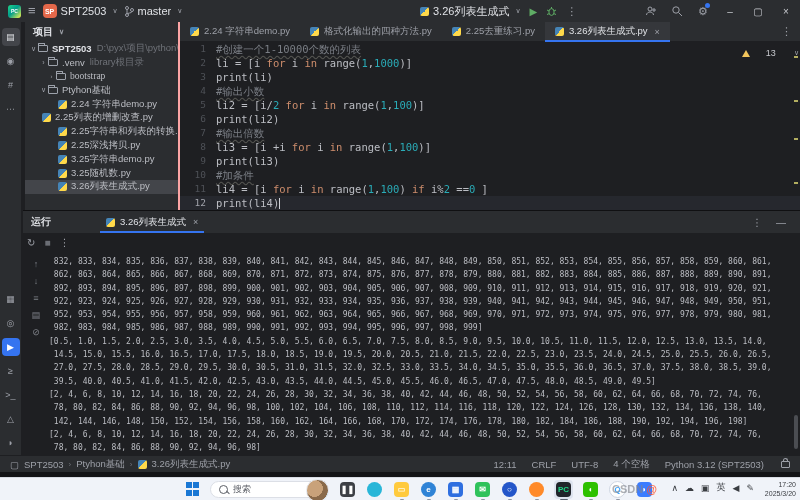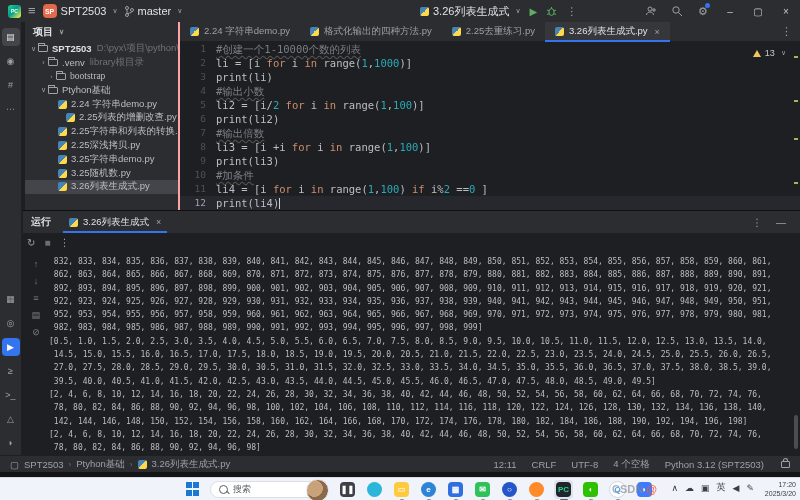--- a/index.html
+++ b/index.html
@@ -51,26 +51,26 @@
   .cl{height:14px;display:flex;white-space:pre;}
   .cl.cur{background:#26282e;}
   .gut{width:26px;flex:none;text-align:right;padding-right:10px;color:#4e5157;font-size:9.5px;}
   .cl.cur .gut{color:#a1a3ab;}
   .t-d{color:#bcbec4;}
   .t-k{color:#cf8e6d;}
   .t-n{color:#2aacb8;}
   .t-b{color:#bcbec4;}
   .t-c{color:#7a7e85;text-decoration:underline wavy rgba(130,130,120,.55);text-underline-offset:2px;}
   .caret{display:inline-block;width:1px;height:11px;background:#ced0d6;vertical-align:-2px;}
-  .inspect{position:absolute;right:14px;top:4px;display:flex;align-items:center;gap:4px;color:#c7c9ce;font-size:9px;font-family:"Liberation Sans",sans-serif;}
+  .inspect{position:absolute;right:1px;top:4px;display:flex;align-items:center;gap:16px;color:#c7c9ce;font-size:9px;font-family:"Liberation Sans",sans-serif;}
   .warn-tri{width:0;height:0;border-left:4px solid transparent;border-right:4px solid transparent;border-bottom:7px solid #f2c55c;}
   .stripe{position:absolute;right:2px;width:4px;height:2px;background:#b3ae60;}
   
   .runpanel{position:absolute;left:23px;top:210px;width:777px;height:245px;background:#1e1f22;border-top:1px solid #101012;box-sizing:border-box;}
-  .run-head{height:22px;background:#2b2d30;display:flex;align-items:center;border-bottom:1px solid #1e1f22;}
+  .run-head{height:22px;background:#2b2d30;display:flex;align-items:center;border-bottom:1px solid #1e1f22;gap:37px;}
   .run-title{font-size:10px;font-weight:bold;color:#dfe1e5;padding:0 10px 0 8px;}
   .run-tab{display:flex;align-items:center;gap:5px;height:22px;padding:0 8px;font-size:9.5px;color:#dfe1e5;position:relative;}
   .run-tab:after{content:"";position:absolute;left:2px;right:2px;bottom:0;height:2px;background:#3574f0;}
   .run-head-right{margin-left:auto;display:flex;gap:14px;padding-right:14px;color:#9da0a8;font-size:10px;}
   .run-toolbar{position:absolute;left:4px;top:26px;display:flex;gap:9px;color:#9da0a8;font-size:10px;}
   .run-toolbar .stop{color:#6b6e75;}
   .con-gutter{position:absolute;left:4px;top:48px;width:18px;display:flex;flex-direction:column;gap:7px;align-items:center;color:#7d8087;font-size:9px;}
   .console{position:absolute;left:26px;top:44px;right:10px;bottom:2px;font-family:"DejaVu Sans Mono",monospace;font-size:8px;line-height:13.3px;color:#bcbec4;white-space:pre;overflow:hidden;}
   .vthumb{position:absolute;right:2px;bottom:6px;width:4px;height:34px;border-radius:2px;background:#4b4d52;}
   
@@ -213,21 +213,21 @@
           </span>
           <span class="tlab">Ptyhon基础</span>
         </div>
         <div class="trow" style="padding-left: 24px;">
           <span class="tchev"></span>
           <span class="ticon">
             <i class="pyic" style="display: block;"></i>
           </span>
           <span class="tlab">2.24 字符串demo.py</span>
         </div>
-        <div class="trow" style="padding-left: 32px;">
+        <div class="trow" style="padding-left: 8px;">
           <span class="tchev"></span>
           <span class="ticon">
             <i class="pyic" style="display: block;"></i>
           </span>
           <span class="tlab">2.25列表的增删改查.py</span>
         </div>
         <div class="trow" style="padding-left: 24px;">
           <span class="tchev"></span>
           <span class="ticon">
             <i class="pyic" style="display: block;"></i>

